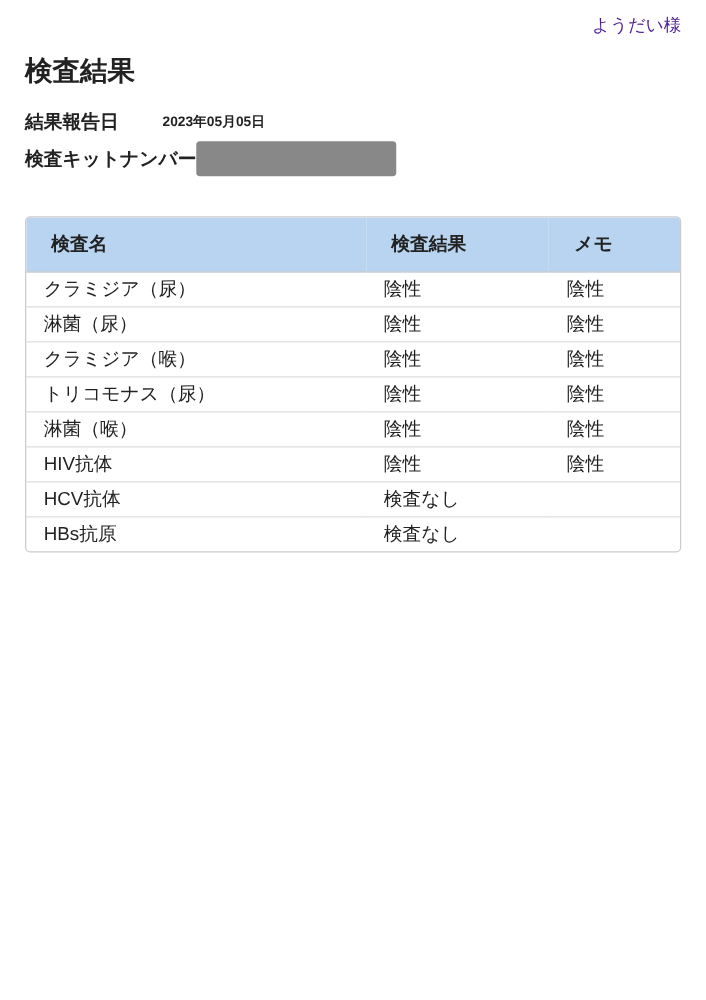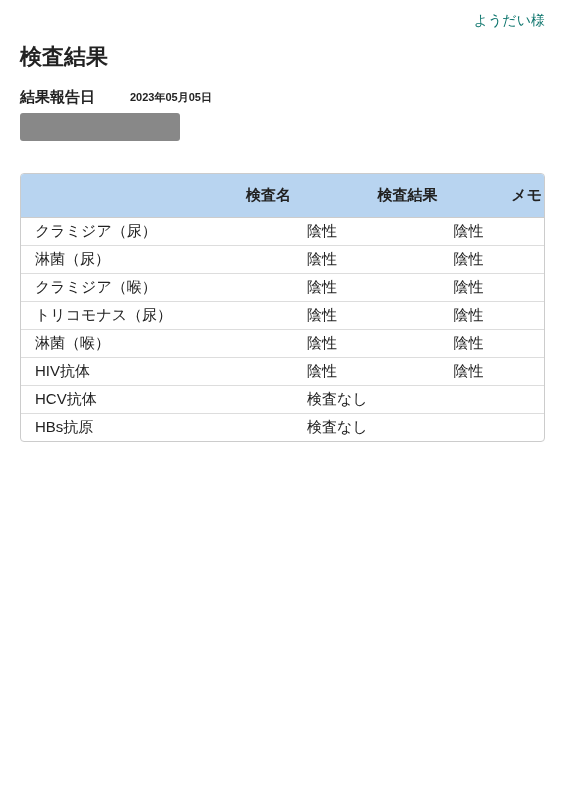--- a/index.html
+++ b/index.html
@@ -18,21 +18,21 @@
     }
 
     .top-bar {
       display: flex;
       justify-content: flex-end;
       padding: 12px 20px 4px 20px;
     }
 
     .user-name {
       font-size: 14px;
-      color: #0f766e;
+      color: #4c1d95;
       margin-left: 16px;
     }
 
     .page-title {
       font-size: 22px;
       font-weight: bold;
       padding: 8px 20px 16px 20px;
     }
 
     .meta-section {
@@ -75,22 +75,22 @@
     table {
       width: 100%;
       border-collapse: collapse;
     }
 
     thead tr {
       background-color: #b8d4f0;
     }
 
     thead th {
-      padding: 12px 2px;
-      text-align: right;
+      padding: 12px 20px;
+      text-align: left;
       font-weight: bold;
       font-size: 15px;
       border-bottom: 1px solid #ccc;
     }
 
     tbody tr {
       border-bottom: 1px solid #ddd;
     }
 
     tbody tr:last-child {
@@ -122,20 +122,21 @@
 </div>
 
 <div class="page-title">検査結果</div>
 
 <div class="meta-section">
   <div class="meta-row">
     <span class="meta-label">結果報告日</span>
     <span class="meta-value">2023年05月05日</span>
   </div>
   <div class="meta-row">
+    <span class="meta-label">検査キットナンバー</span>
     <span class="meta-value-redacted"></span>
   </div>
 </div>
 
 <div class="table-container">
   <table>
     <thead>
       <tr>
         <th class="col-name">検査名</th>
         <th class="col-result">検査結果</th>

